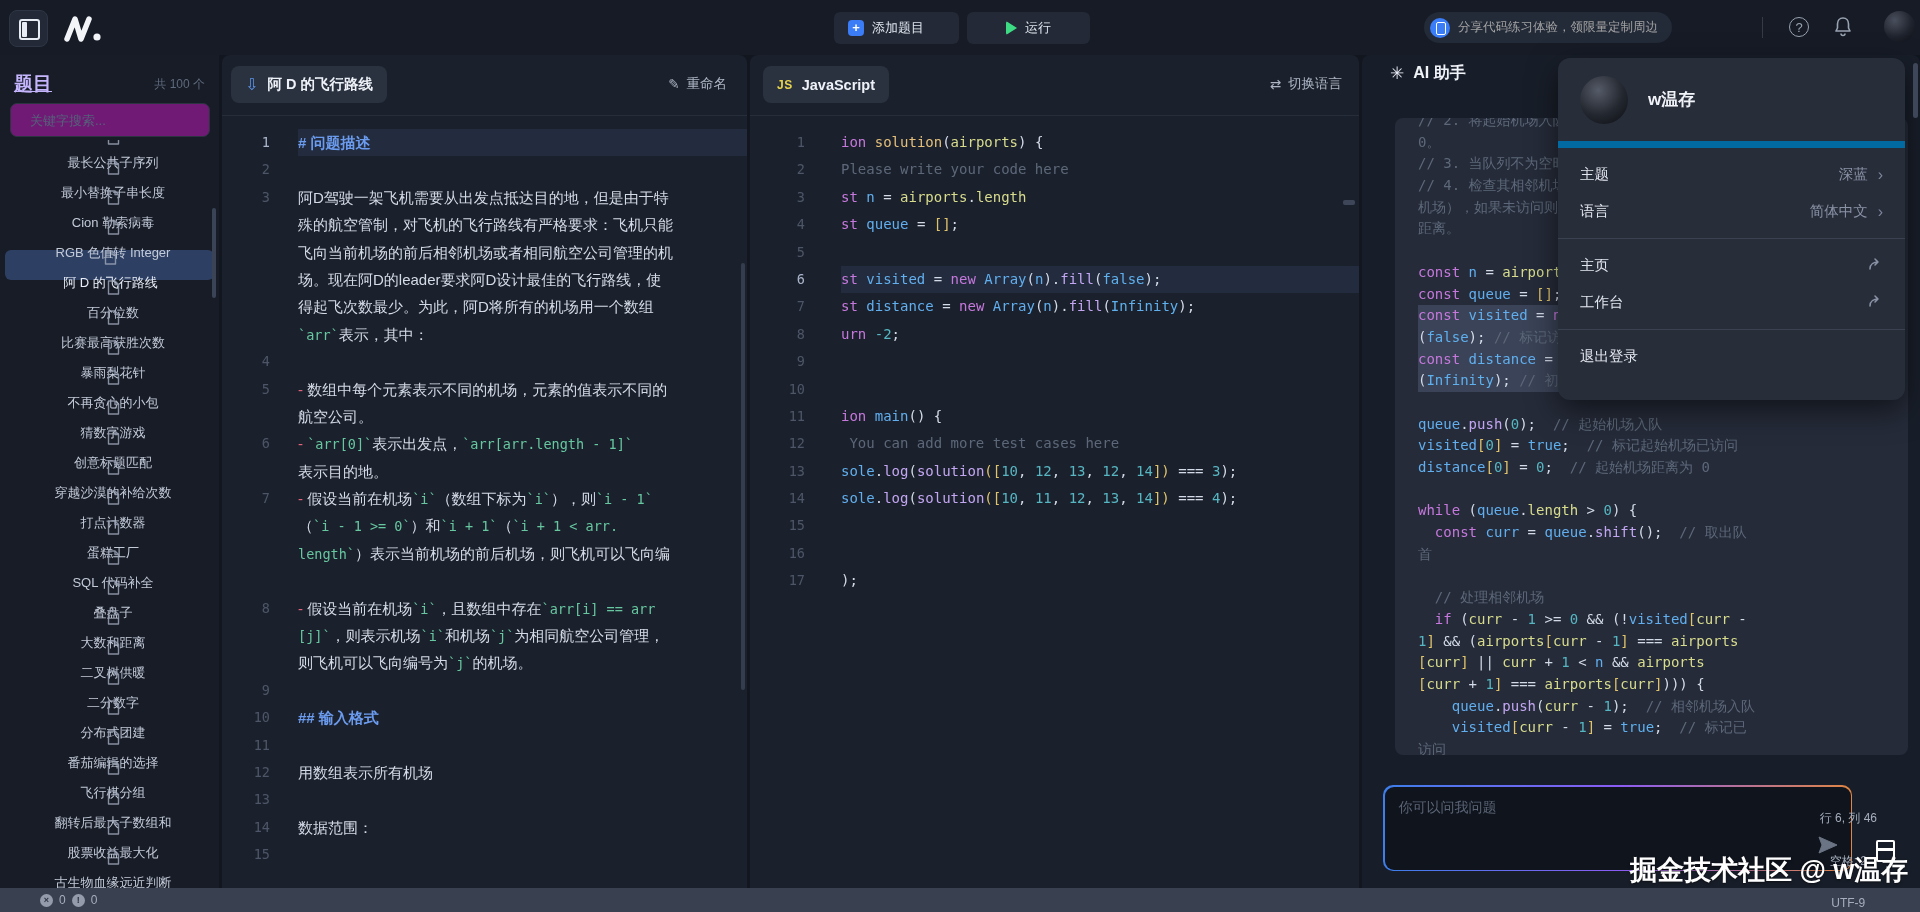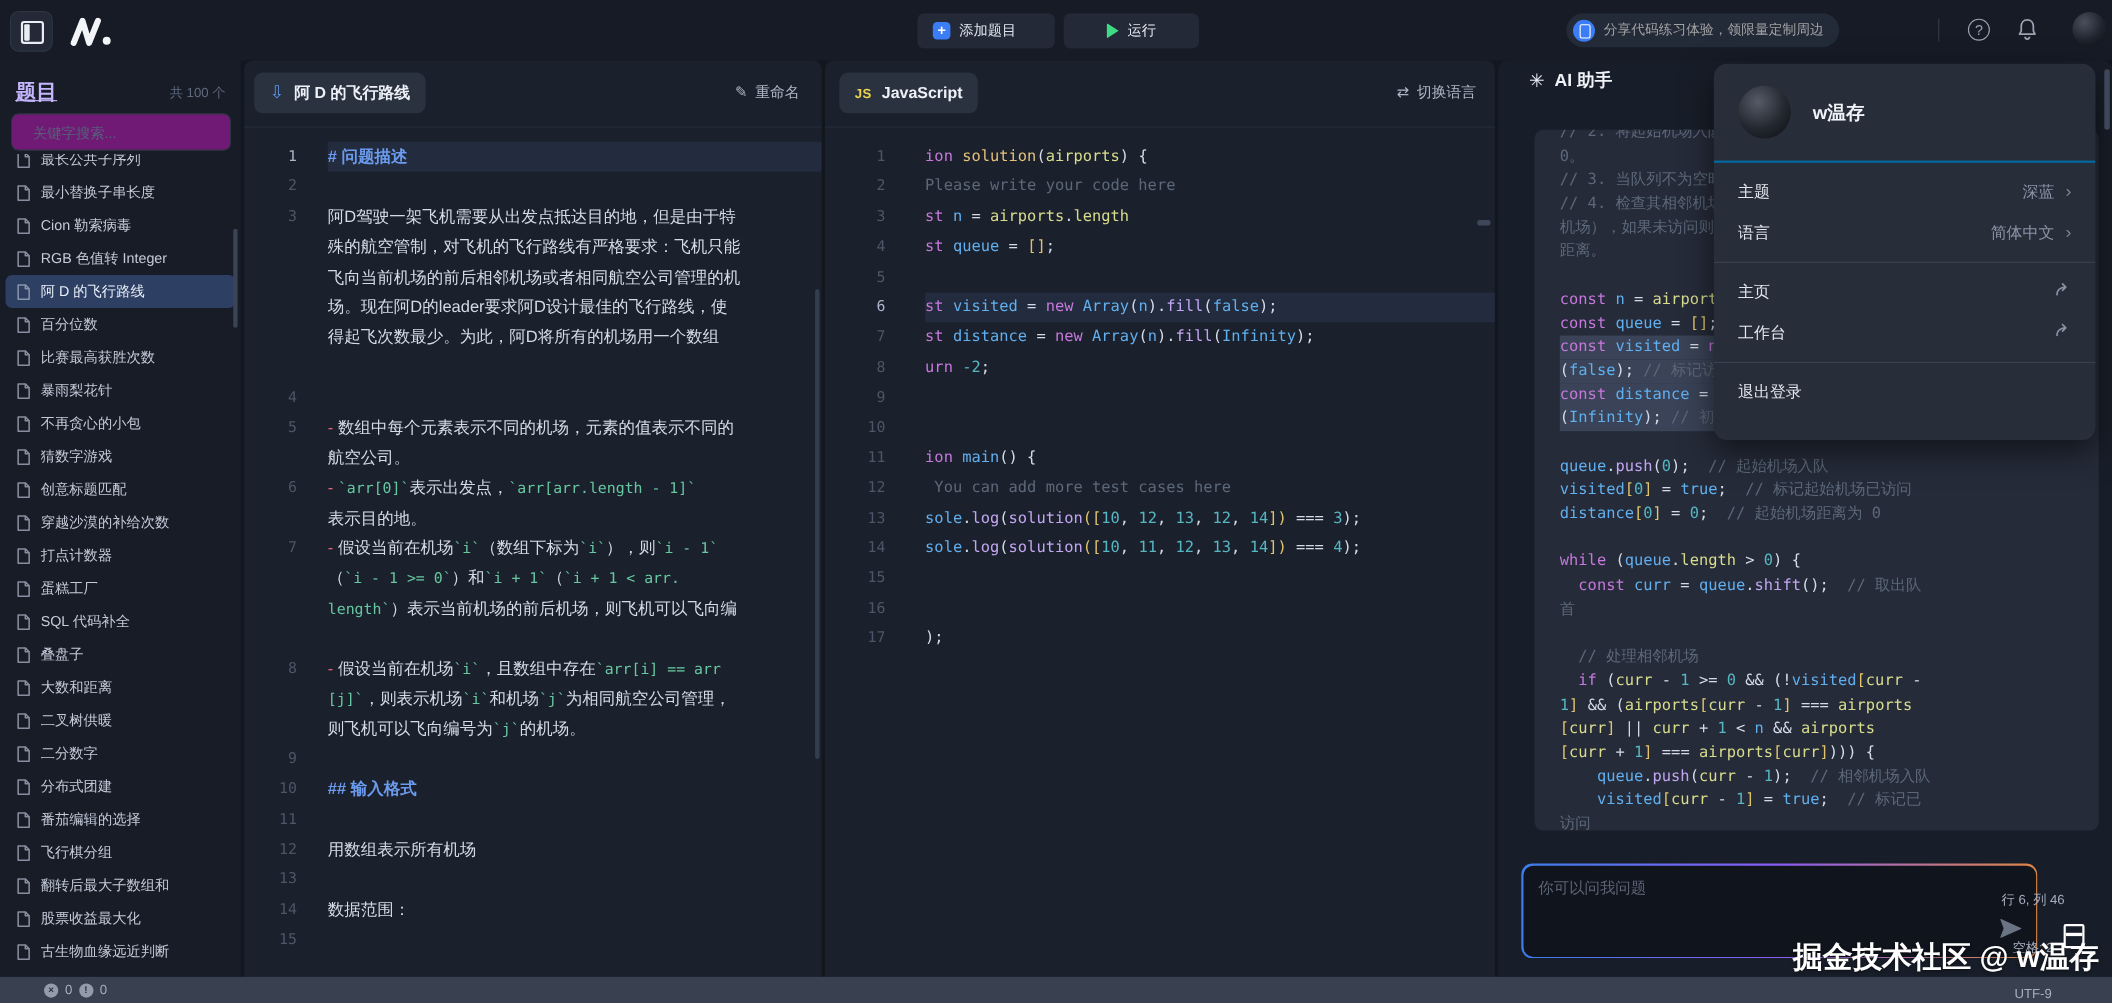--- a/index.html
+++ b/index.html
@@ -28,21 +28,21 @@
 
   
   .sidebar{position:absolute;left:0;top:55px;width:219px;bottom:24px;background:#171c27;overflow:hidden;}
   .sb-head{display:flex;justify-content:space-between;align-items:center;padding:16px 14px 0 14px;}
   .sb-title{font-size:19px;font-weight:bold;color:#c4b5fd;text-decoration:underline;}
   .sb-count{font-size:12px;color:#5f6a7d;}
   .sb-search{position:absolute;left:10px;right:9px;top:48px;height:34px;background:#701a75;border:1px solid #2c3442;border-radius:7px;display:flex;align-items:center;padding:0 10px;box-sizing:border-box;gap:7px;}
   .sb-search input{flex:1;background:transparent;border:none;outline:none;color:#c6cdd9;font-size:13px;font-family:inherit;}
   .sb-search input::placeholder{color:#55617a;}
   .sb-list{position:absolute;left:0;right:0;top:85px;bottom:0;overflow:hidden;}
-  .sb-item{height:30px;display:flex;align-items:center;gap:9px;padding:0 8px 0 15px;font-size:13px;color:#c3cad8;cursor:pointer;white-space:nowrap;}
+  .sb-item{height:30px;display:flex;align-items:center;gap:9px;padding:0 8px 0 15px;font-size:13px;color:#c3cad8;cursor:pointer;white-space:nowrap;flex-direction:column;}
   .sb-item.sel{background:#2d3f63;border-radius:6px;margin:0 5px;padding-left:10px;color:#e9eef8;}
   .sb-item .fic{flex:0 0 auto;opacity:.85;}
   .sb-scroll{position:absolute;right:3px;top:153px;width:4px;height:90px;background:#3a4456;border-radius:2px;}
 
   
   .panel{position:absolute;top:55px;bottom:24px;background:#1b212c;border-radius:8px 8px 0 0;overflow:hidden;}
   .p-desc{left:222px;width:525px;}
   .p-edit{left:750px;width:609px;}
   .p-ai{left:1362px;right:0;background:#181e29;border-radius:8px 8px 0 0;}
   .p-head{position:relative;height:60px;border-bottom:1px solid #262e3c;}
@@ -89,21 +89,21 @@
   .ai-block .ctext{flex:0 1 auto;font-family:"DejaVu Sans Mono",monospace;font-size:14px;}
   .ai-block .crow.selrow .ctext{background:#3a4357;}
   .chat{position:absolute;left:21px;width:469px;top:730px;height:86px;border-radius:10px;padding:1.5px;box-sizing:border-box;background:linear-gradient(90deg,#3d7eea,#8a5cf5,#e08543);}
   .chat-in{width:100%;height:100%;background:#10141d;border-radius:9px;position:relative;box-sizing:border-box;}
   .chat-in textarea{position:absolute;inset:10px 40px 10px 12px;background:transparent;border:none;outline:none;resize:none;color:#c6cdd9;font-size:14px;font-family:inherit;}
   .chat-in textarea::placeholder{color:#5b6576;}
   .send{position:absolute;right:12px;bottom:10px;color:#6b7484;cursor:pointer;}
 
   
   .dd{position:absolute;left:1558px;top:58px;width:347px;height:342px;background:#282d3a;border-radius:12px;box-shadow:0 10px 30px rgba(0,0,0,.55);z-index:50;overflow:hidden;}
-  .dd-head{height:90px;display:flex;align-items:center;gap:20px;padding:0 22px;border-bottom:2px solid #0369a1;box-sizing:border-box;}
+  .dd-head{height:90px;display:flex;align-items:center;gap:20px;padding:0 22px;border-bottom:7px solid #0369a1;box-sizing:border-box;}
   .dd-avatar{width:48px;height:48px;border-radius:50%;background:radial-gradient(circle at 38% 30%,#555b68 0%,#23272f 55%,#0b0d12 100%);}
   .dd-name{font-size:17px;font-weight:bold;color:#f0f3f8;}
   .dd-row{height:37px;display:flex;align-items:center;justify-content:space-between;padding:0 22px;font-size:14.5px;color:#e2e7ef;cursor:pointer;}
   .dd-row .val{color:#8a93a6;display:flex;align-items:center;gap:10px;}
   .dd-row .chev{font-size:16px;color:#7b849a;}
   .dd-sec{padding:8px 0;border-bottom:1px solid #3a4150;}
   .dd-sec.last{border-bottom:none;}
   .ext{color:#8a93a6;}
 
   
@@ -360,21 +360,21 @@
     </div>
   </div>
   <div class="codewrap">
       <div class="crow hl"><span class="gut">1</span><span class="ctext"><span class="h"># 问题描述</span></span></div>
       <div class="crow"><span class="gut">2</span><span class="ctext"></span></div>
       <div class="crow"><span class="gut">3</span><span class="ctext"><span class="w">阿D驾驶一架飞机需要从出发点抵达目的地，但是由于特</span></span></div>
       <div class="crow"><span class="gut"></span><span class="ctext"><span class="w">殊的航空管制，对飞机的飞行路线有严格要求：飞机只能</span></span></div>
       <div class="crow"><span class="gut"></span><span class="ctext"><span class="w">飞向当前机场的前后相邻机场或者相同航空公司管理的机</span></span></div>
       <div class="crow"><span class="gut"></span><span class="ctext"><span class="w">场。现在阿D的leader要求阿D设计最佳的飞行路线，使</span></span></div>
       <div class="crow"><span class="gut"></span><span class="ctext"><span class="w">得起飞次数最少。为此，阿D将所有的机场用一个数组</span></span></div>
-      <div class="crow"><span class="gut"></span></div>
+      <div class="crow"><span class="gut"></span><span class="ctext"><span class="code">`arr`</span><span class="w">表示，其中：</span></span></div>
       <div class="crow"><span class="gut">4</span><span class="ctext"></span></div>
       <div class="crow"><span class="gut">5</span><span class="ctext"><span class="r">- </span><span class="w">数组中每个元素表示不同的机场，元素的值表示不同的</span></span></div>
       <div class="crow"><span class="gut"></span><span class="ctext"><span class="w">航空公司。</span></span></div>
       <div class="crow"><span class="gut">6</span><span class="ctext"><span class="r">- </span><span class="code">`arr[0]`</span><span class="w">表示出发点，</span><span class="code">`arr[arr.length - 1]`</span></span></div>
       <div class="crow"><span class="gut"></span><span class="ctext"><span class="w">表示目的地。</span></span></div>
       <div class="crow"><span class="gut">7</span><span class="ctext"><span class="r">- </span><span class="w">假设当前在机场</span><span class="code">`i`</span><span class="w">（数组下标为</span><span class="code">`i`</span><span class="w">），则</span><span class="code">`i - 1`</span></span></div>
       <div class="crow"><span class="gut"></span><span class="ctext"><span class="w">（</span><span class="code">`i - 1 &gt;= 0`</span><span class="w">）和</span><span class="code">`i + 1`</span><span class="w">（</span><span class="code">`i + 1 &lt; arr.</span></span></div>
       <div class="crow"><span class="gut"></span><span class="ctext"><span class="code">length`</span><span class="w">）表示当前机场的前后机场，则飞机可以飞向编</span></span></div>
       <div class="crow"><span class="gut"></span></div>
       <div class="crow"><span class="gut">8</span><span class="ctext"><span class="r">- </span><span class="w">假设当前在机场</span><span class="code">`i`</span><span class="w">，且数组中存在</span><span class="code">`arr[i] == arr</span></span></div>

